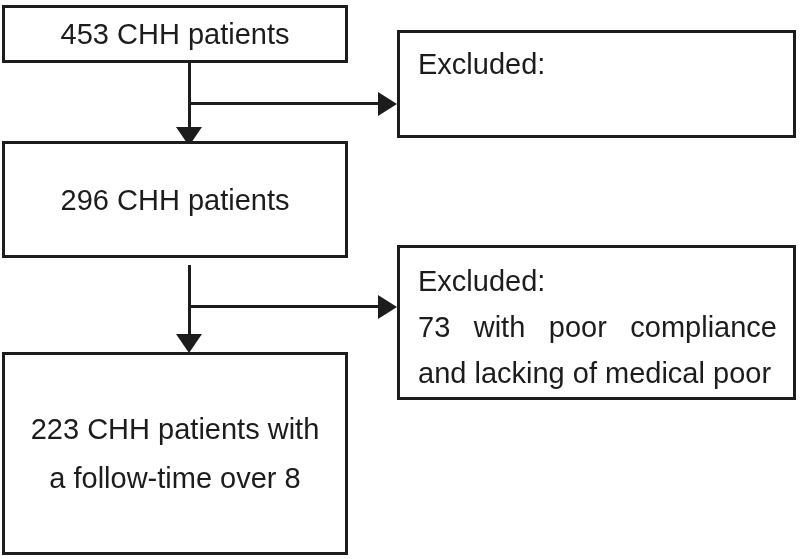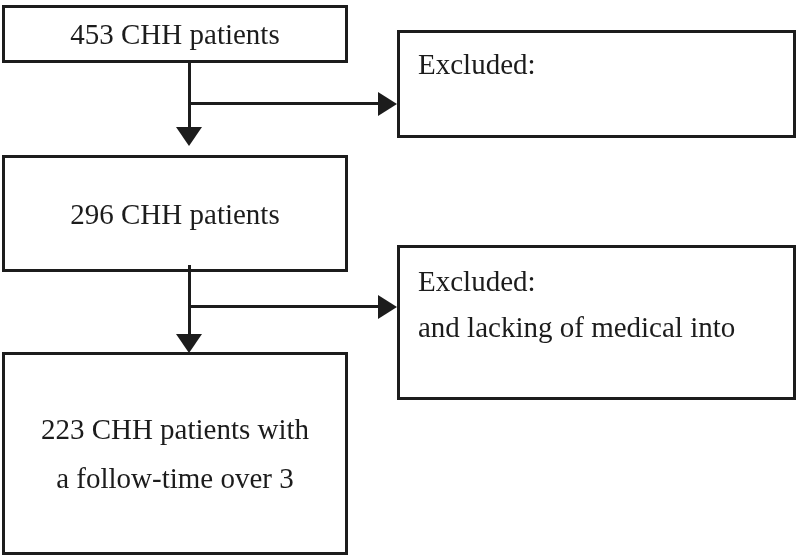--- a/index.html
+++ b/index.html
@@ -5,21 +5,21 @@
   html, body {
     margin: 0;
     padding: 0;
     background: #ffffff;
   }
   .canvas {
     position: relative;
     width: 800px;
     height: 559px;
     background: var(--bg, #ffffff);
-    font-family: Liberation Serif, serif;
+    font-family: Liberation Sans, sans-serif;
     color: var(--ink, #1c1c1c);
     overflow: hidden;
   }
   .box {
     position: absolute;
     box-sizing: border-box;
     border: 3px solid var(--ink, #1c1c1c);
     background: #ffffff;
     font-size: 29px;
   }
@@ -50,21 +50,21 @@
     width: 0;
     height: 0;
     border-top: 12px solid transparent;
     border-bottom: 12px solid transparent;
     border-left: 19px solid var(--ink, #1c1c1c);
   }
   
   #box-total        { left: 2px;   top: 5px;   width: 346px; height: 58px; }
   #box-excl-testo   { left: 397px; top: 30px;  width: 399px; height: 108px;
                       padding: 9px 14px 0 18px; line-height: 45px; }
-  #box-hcg          { left: 2px;   top: 155px; width: 346px; height: 117px;
+  #box-hcg          { left: 2px;   top: 141px; width: 346px; height: 117px;
                       line-height: 48px; }
   #box-excl-compl   { left: 397px; top: 245px; width: 399px; height: 155px;
                       padding: 10px 16px 0 18px; line-height: 46px; }
   #box-analysis     { left: 2px;   top: 352px; width: 346px; height: 203px;
                       line-height: 49px; }
   
   #v1 { left: 188px; top: 62px;  width: 3px;   height: 66px; }
   #a1 { left: 176px; top: 127px; }
   #h1 { left: 188px; top: 102px; width: 191px; height: 3px;  }
   #a2 { left: 378px; top: 92px;  }
@@ -99,21 +99,22 @@
     <div>296 CHH patients</div>
   </div>
 
   <div class="vline" id="v2"></div>
   <div class="arrow-down" id="a3"></div>
   <div class="hline" id="h2"></div>
   <div class="arrow-right" id="a4"></div>
 
   <div class="box left-box" id="box-excl-compl">
     <div>Excluded:</div>
-    <div>and lacking of medical into</div>
+    <div class="justify-line">73 with poor compliance</div>
+    <div>and lacking of medical poor</div>
   </div>
 
   <div class="box center-box" id="box-analysis">
     <div>223 CHH patients with</div>
-    <div>a follow-time over 3</div>
+    <div>a follow-time over 8</div>
   </div>
 
 </div>
 
 </body></html>

